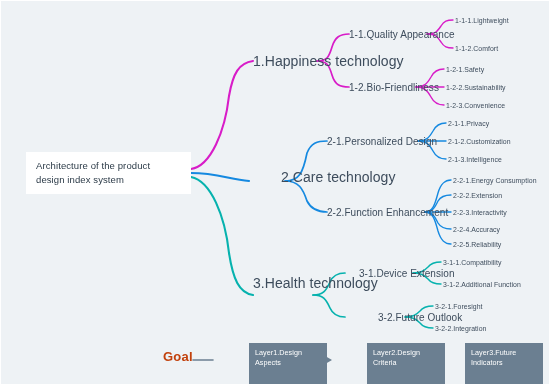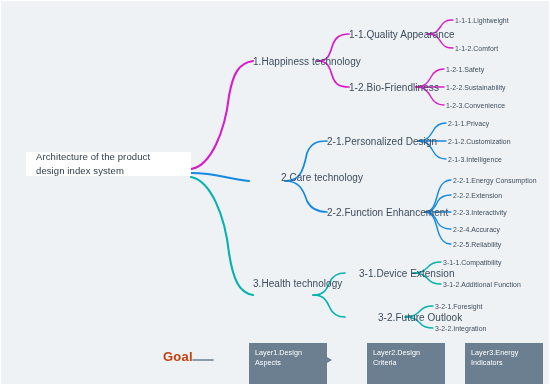--- a/index.html
+++ b/index.html
@@ -22,40 +22,40 @@
     left: 0;
     top: 0;
     width: 550px;
     height: 385px;
   }
   .root-node {
     position: absolute;
     left: 25px;
     top: 151px;
     width: 165px;
-    height: 24px;
+    height: 42px;
     background: #ffffff;
     box-sizing: border-box;
     display: flex;
     align-items: center;
     padding: 0 10px;
     font-size: 9.5px;
     line-height: 14px;
     color: #2b3a47;
     letter-spacing: 0.1px;
   }
   .node-label {
     position: absolute;
     font-size: 7.2px;
     color: #3d4c5c;
     white-space: nowrap;
     letter-spacing: 0.05px;
     transform: translateY(-50%);
   }
-  .node-label.lvl1 { font-size: 10px; }
+  .node-label.lvl1 { font-size: 14px; }
   .node-label.lvl2 { font-size: 10px; }
   .node-label.lvl3 { font-size: 6.9px; }
 
   .goal-label {
     position: absolute;
     left: 162px;
     top: 348px;
     font-size: 13px;
     color: #c2410c;
     letter-spacing: 0.2px;
@@ -176,17 +176,17 @@
 
   <div class="layer-box" id="box1">
     <div>Layer1.Design</div>
     <div>Aspects</div>
   </div>
   <div class="layer-box" id="box2">
     <div>Layer2.Design</div>
     <div>Criteria</div>
   </div>
   <div class="layer-box" id="box3">
-    <div>Layer3.Energy</div>
+    <div>Layer3.Future</div>
     <div>Indicators</div>
   </div>
 
 </div>
 
 </body></html>

